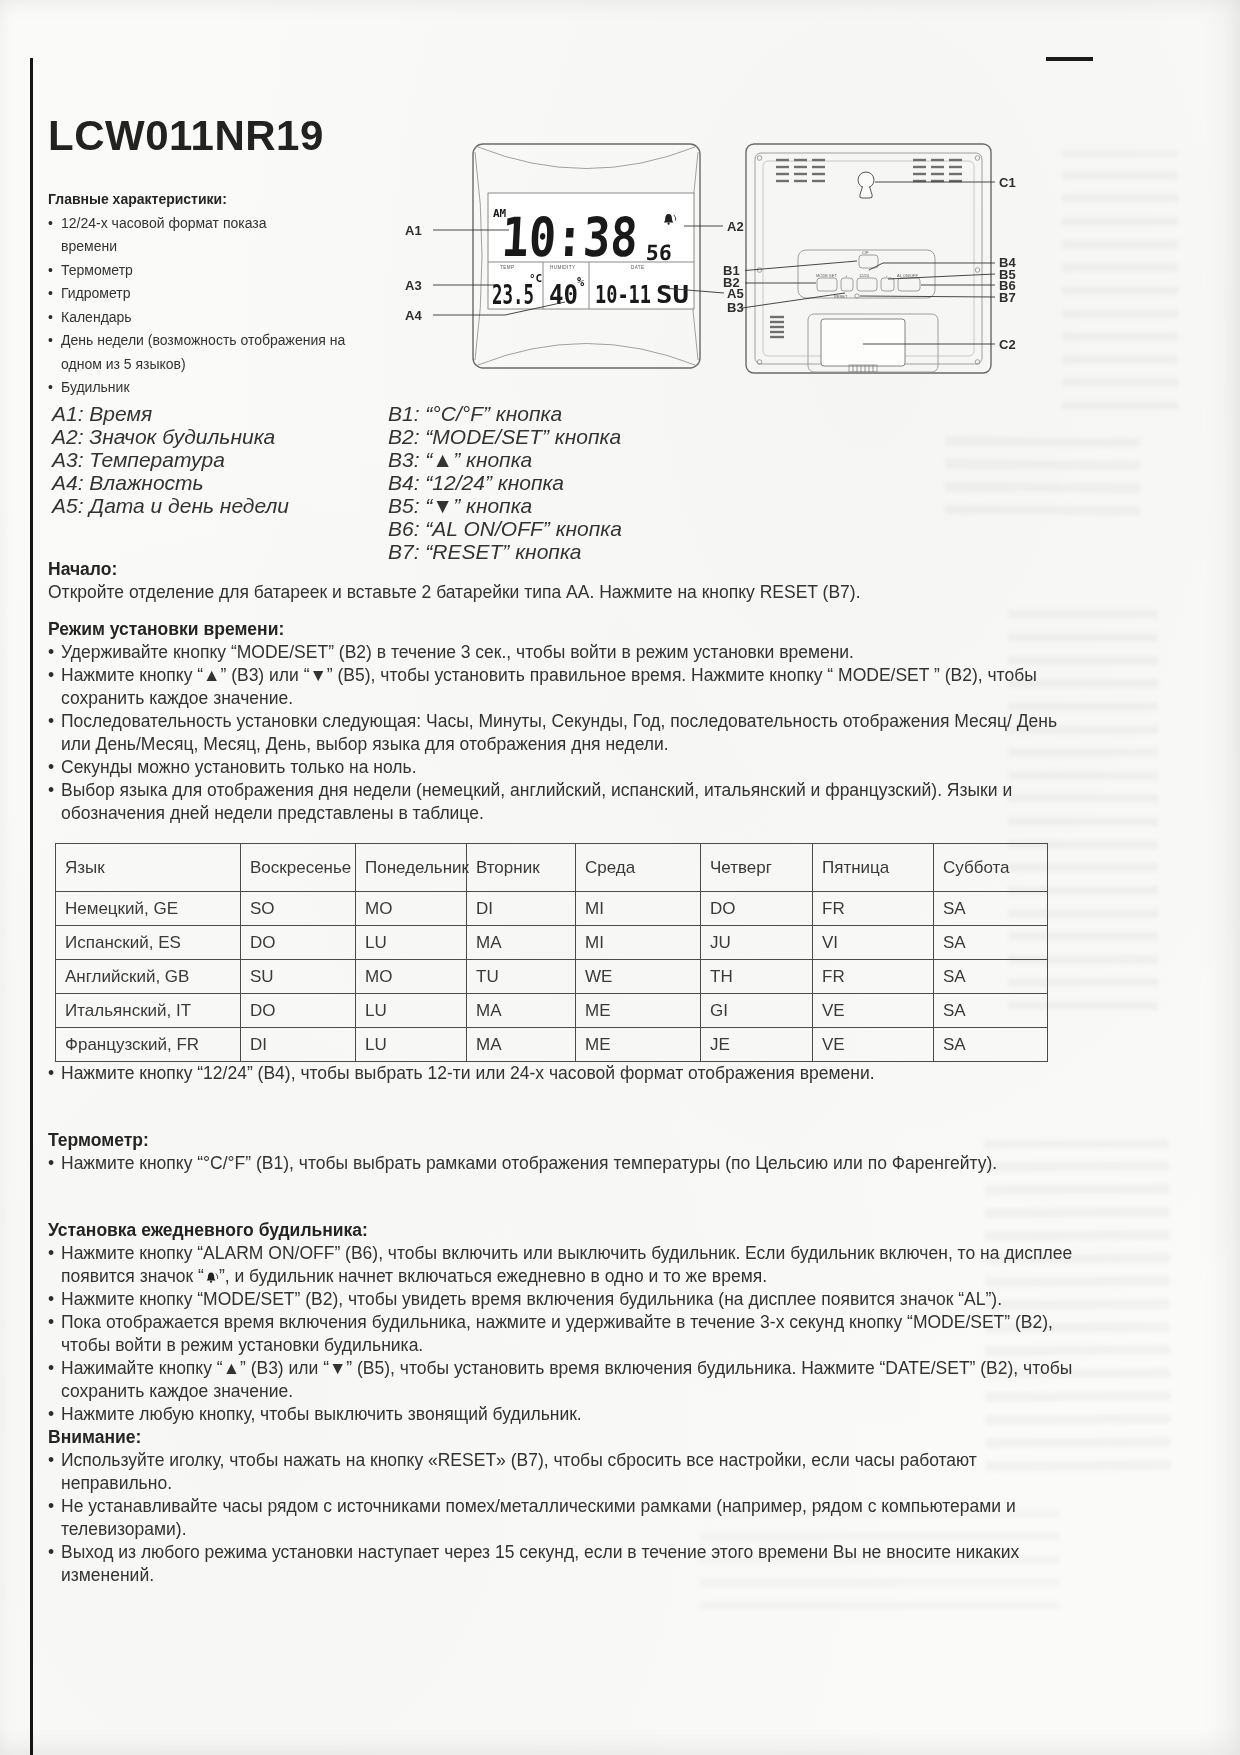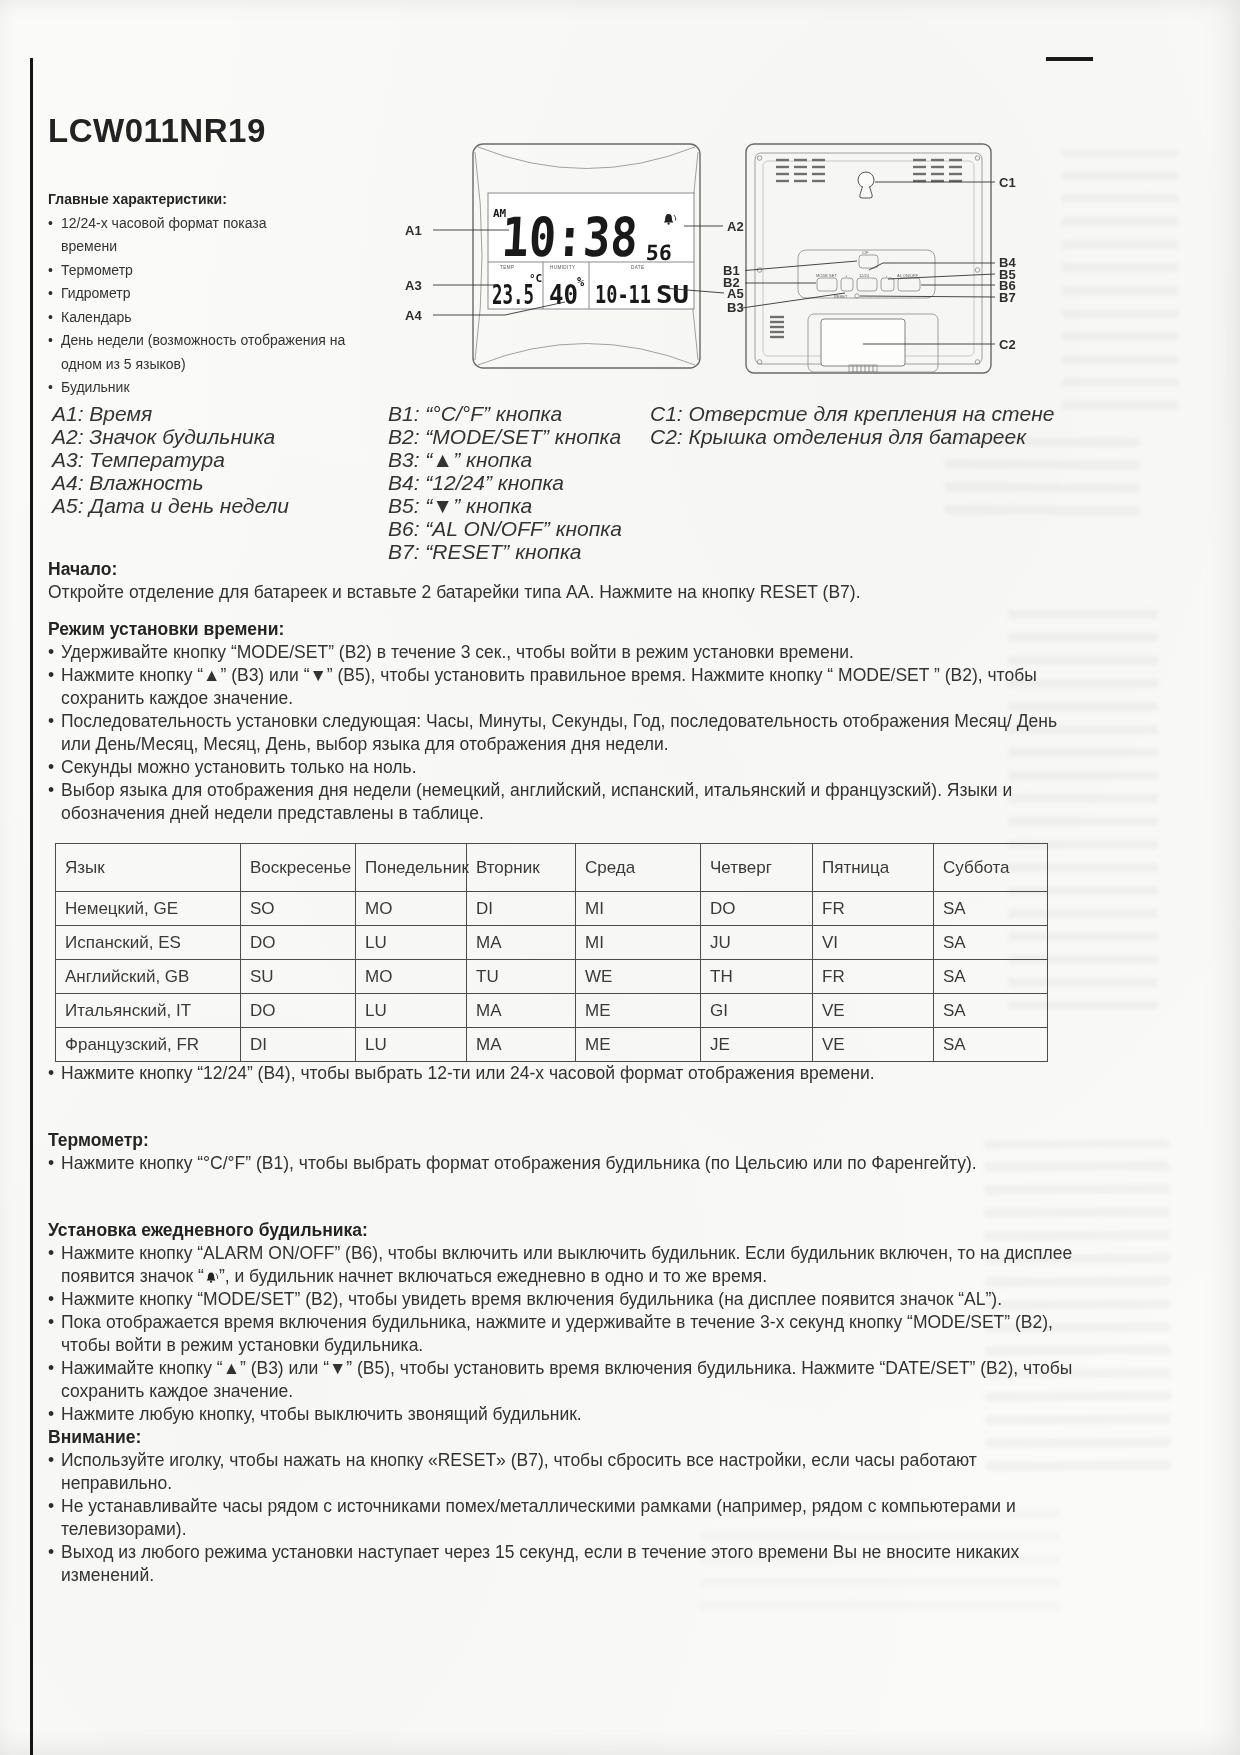--- a/index.html
+++ b/index.html
@@ -4,21 +4,21 @@
 <style>
   html,body{margin:0;padding:0;background:#d6d6d4;}
   .page{position:relative;width:1240px;height:1755px;margin:0 auto;overflow:hidden;
     background:#fafaf8;
     background-image:radial-gradient(ellipse at 70% 20%, rgba(0,0,0,0.018), transparent 60%),
                      radial-gradient(ellipse at 20% 80%, rgba(0,0,0,0.015), transparent 55%);
     box-shadow:inset -14px 0 28px rgba(0,0,0,0.05), inset 0 -12px 22px rgba(0,0,0,0.03), inset 0 6px 14px rgba(0,0,0,0.02);
     font-family:"Liberation Sans",sans-serif;color:#333;}
   .scan-left-line{position:absolute;left:30px;top:58px;width:3px;height:1697px;background:#151515;}
   .scan-tr-mark{position:absolute;left:1046px;top:57px;width:47px;height:4px;background:#1a1a1a;}
-  .doc-title{position:absolute;left:48px;top:112px;font-size:33px;font-weight:bold;color:#222;letter-spacing:0.5px;}
+  .doc-title{position:absolute;left:48px;top:112px;font-size:42px;font-weight:bold;color:#222;letter-spacing:0.5px;}
   
   .features{position:absolute;left:48px;top:188px;width:340px;font-size:14px;line-height:23.5px;}
   .features-heading{font-weight:bold;color:#252525;}
   .feat{display:flex;}
   .blt{flex:0 0 13px;color:#2c2c2c;}
   .feat .txt{flex:1;}
   .feat.narrow .txt{max-width:212px;}
   
   .diagram{position:absolute;left:393px;top:136px;width:665px;height:252px;}
   .lbl{font-family:"Liberation Sans",sans-serif;font-weight:bold;font-size:13px;fill:#2e2e2e;}
@@ -256,24 +256,20 @@
     </div>
     <div class="legend-col-b">
       <div>B1: “°C/°F” кнопка</div>
       <div>B2: “MODE/SET” кнопка</div>
       <div>B3: “▲” кнопка</div>
       <div>B4: “12/24” кнопка</div>
       <div>B5: “▼” кнопка</div>
       <div>B6: “AL ON/OFF” кнопка</div>
       <div>B7: “RESET” кнопка</div>
     </div>
-    <div class="legend-col-c">
-      <div>C1: Отверстие для крепления на стене</div>
-      <div>C2: Крышка отделения для батареек</div>
-    </div>
   </div>
 
   <div class="sections">
 
     <div class="sec-h">Начало:</div>
     <div>Откройте отделение для батареек и вставьте 2 батарейки типа АА. Нажмите на кнопку RESET (B7).</div>
 
     <div class="sec-h mt1">Режим установки времени:</div>
     <div class="bl">
         <span class="blt">•</span>
@@ -374,21 +370,21 @@
     </table>
 
     <div class="bl">
         <span class="blt">•</span>
         <span class="btx">Нажмите кнопку “12/24” (B4), чтобы выбрать 12-ти или 24-х часовой формат отображения времени.</span>
       </div>
 
     <div class="sec-h mt3">Термометр:</div>
     <div class="bl">
         <span class="blt">•</span>
-        <span class="btx">Нажмите кнопку “°C/°F” (B1), чтобы выбрать формат отображения будильника (по Цельсию или по Фаренгейту).</span>
+        <span class="btx">Нажмите кнопку “°C/°F” (B1), чтобы выбрать рамками отображения температуры (по Цельсию или по Фаренгейту).</span>
       </div>
 
     <div class="sec-h mt3">Установка ежедневного будильника:</div>
     <div class="bl">
         <span class="blt">•</span>
         <span class="btx"><span>Нажмите кнопку “ALARM ON/OFF” (B6), чтобы включить или выключить будильник. Если будильник включен, то на дисплее появится значок “</span><svg class="bell-inline" width="15" height="14" viewBox="0 0 17 14">
             <path d="M8,2 C5.5,2 4.6,4 4.5,6.5 L4.2,9 L3,11 L13,11 L11.8,9 L11.5,6.5 C11.4,4 10.5,2 8,2 Z" fill="#222"></path>
             <circle cx="8" cy="12.3" r="1.2" fill="#222"></circle>
             <path d="M13.5,3 q2.6,2.6 2,6.2" fill="none" stroke="#222" stroke-width="0.9"></path>
           </svg><span>”, и будильник начнет включаться ежедневно в одно и то же время.</span></span>

